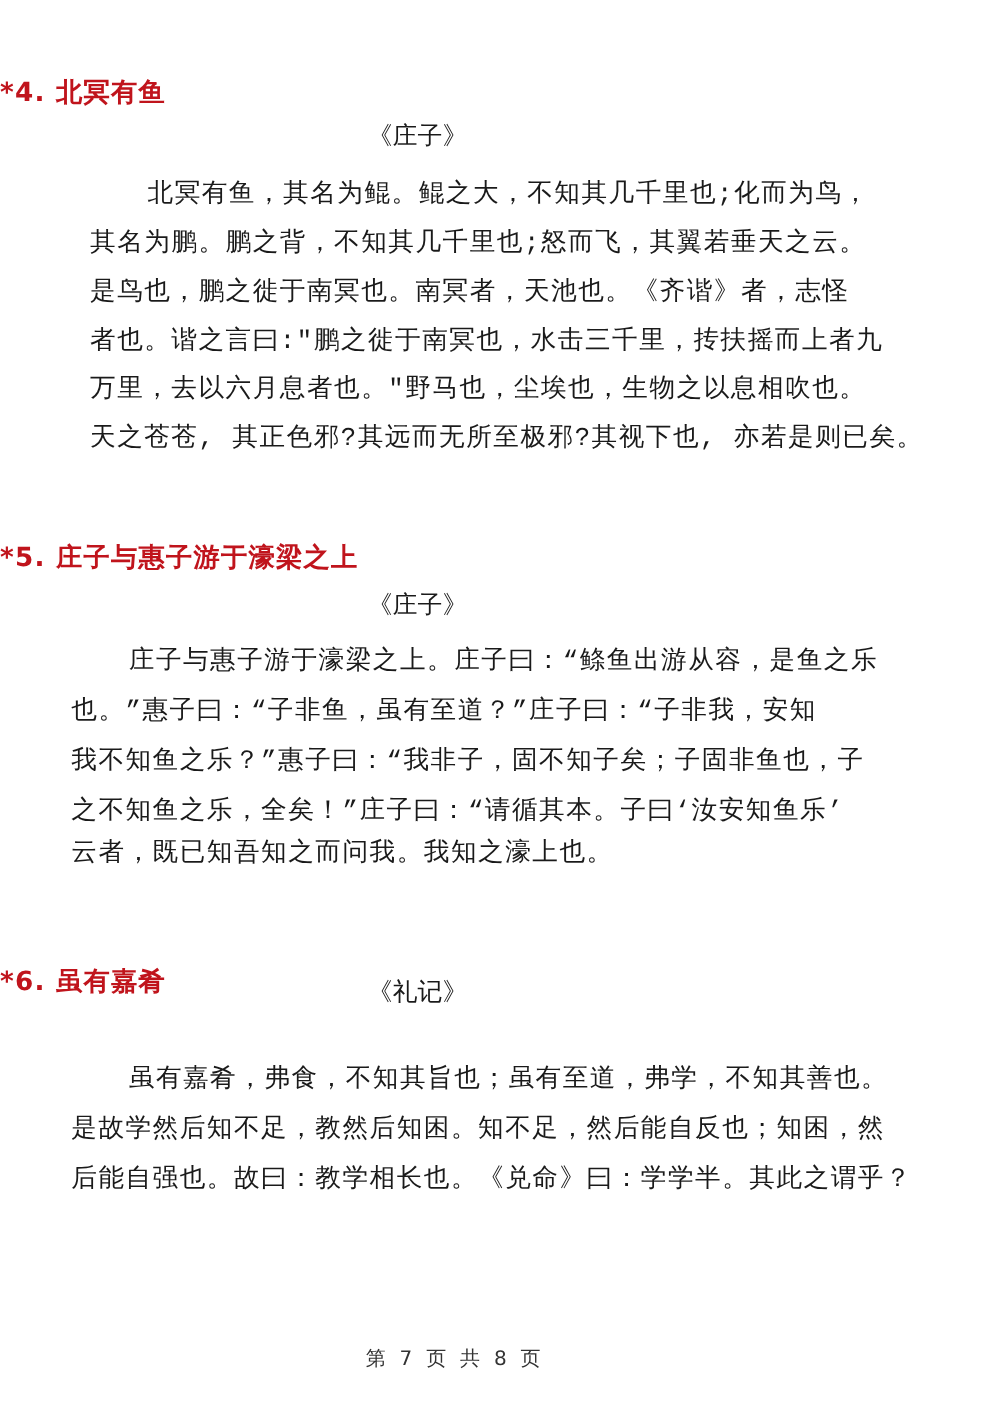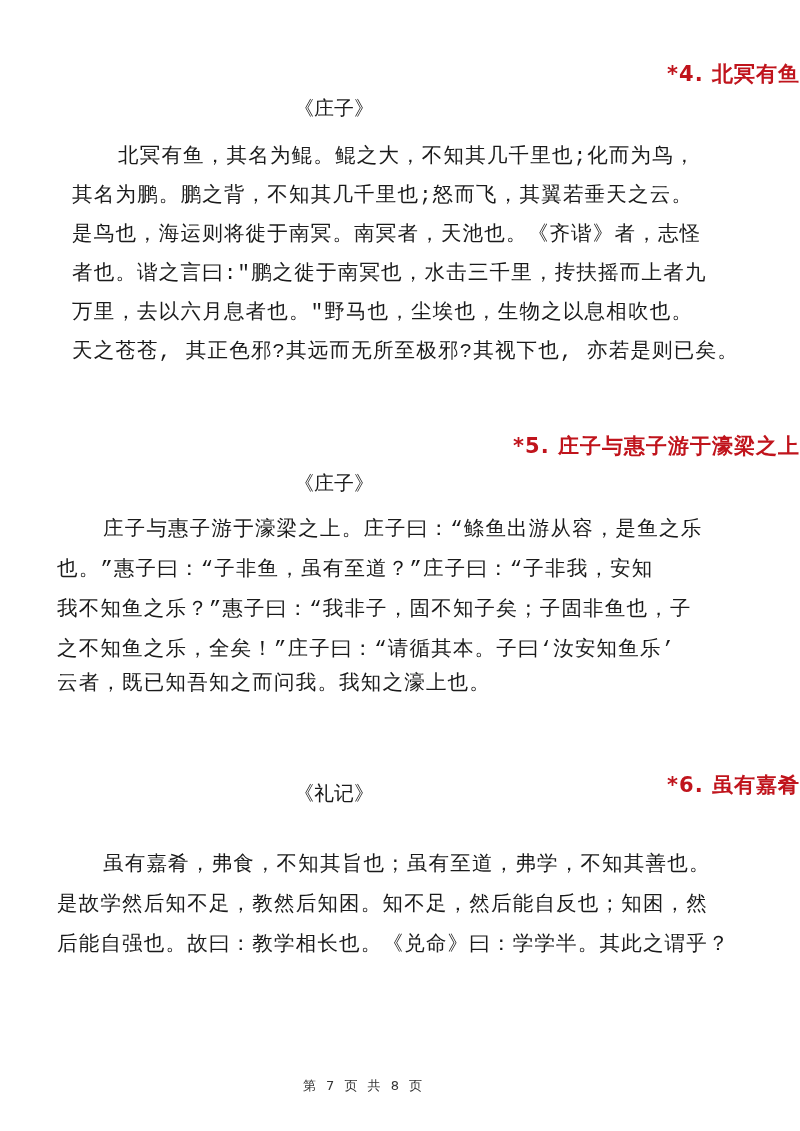--- a/index.html
+++ b/index.html
@@ -12,21 +12,21 @@
       height: 1131px;
       position: relative;
       overflow: hidden;
       font-family: "DejaVu Sans", "Liberation Sans", sans-serif;
       color: #1a1a1a;
     }
     .title {
       position: absolute;
       left: 0;
       width: 800px;
-      text-align: right;
+      text-align: left;
       font-size: 21px;
       font-weight: bold;
       color: #c0141c;
       letter-spacing: 1px;
       white-space: nowrap;
     }
     .source {
       position: absolute;
       left: 0;
       width: 668px;
@@ -43,34 +43,34 @@
       letter-spacing: 1.2px;
       line-height: 24px;
       font-family: Liberation Mono, monospace;
     }
     .footer {
       position: absolute;
       top: 1077px;
       left: 0;
       width: 728px;
       text-align: center;
-      font-size: 13px;
+      font-size: 16px;
       color: #333333;
       letter-spacing: 3px;
       white-space: nowrap;
     }
   </style>
 </head>
 <body>
 
 <div class="title" style="top:60px;">*4. 北冥有鱼</div>
 <div class="source" style="top:95px;">《庄子》</div>
 <div class="line" style="top:145px; left:118px;">北冥有鱼，其名为鲲。鲲之大，不知其几千里也;化而为鸟，</div>
 <div class="line" style="top:184px; left:72px;">其名为鹏。鹏之背，不知其几千里也;怒而飞，其翼若垂天之云。</div>
-<div class="line" style="top:223px; left:72px;">是鸟也，海运则将徙于南冥。南冥者，天池也。《齐谐》者，志怪</div>
+<div class="line" style="top:223px; left:72px;">是鸟也，鹏之徙于南冥也。南冥者，天池也。《齐谐》者，志怪</div>
 <div class="line" style="top:262px; left:72px;">者也。谐之言曰:"鹏之徙于南冥也，水击三千里，抟扶摇而上者九</div>
 <div class="line" style="top:301px; left:72px;">万里，去以六月息者也。"野马也，尘埃也，生物之以息相吹也。</div>
 <div class="line" style="top:340px; left:72px;">天之苍苍, 其正色邪?其远而无所至极邪?其视下也, 亦若是则已矣。</div>
 
 <div class="title" style="top:432px;">*5. 庄子与惠子游于濠梁之上</div>
 <div class="source" style="top:470px;">《庄子》</div>
 <div class="line" style="top:518px; left:103px;">庄子与惠子游于濠梁之上。庄子曰：“鲦鱼出游从容，是鱼之乐</div>
 <div class="line" style="top:558px; left:57px;">也。”惠子曰：“子非鱼，虽有至道？”庄子曰：“子非我，安知</div>
 <div class="line" style="top:598px; left:57px;">我不知鱼之乐？”惠子曰：“我非子，固不知子矣；子固非鱼也，子</div>
 <div class="line" style="top:638px; left:57px;">之不知鱼之乐，全矣！”庄子曰：“请循其本。子曰‘汝安知鱼乐’</div>

